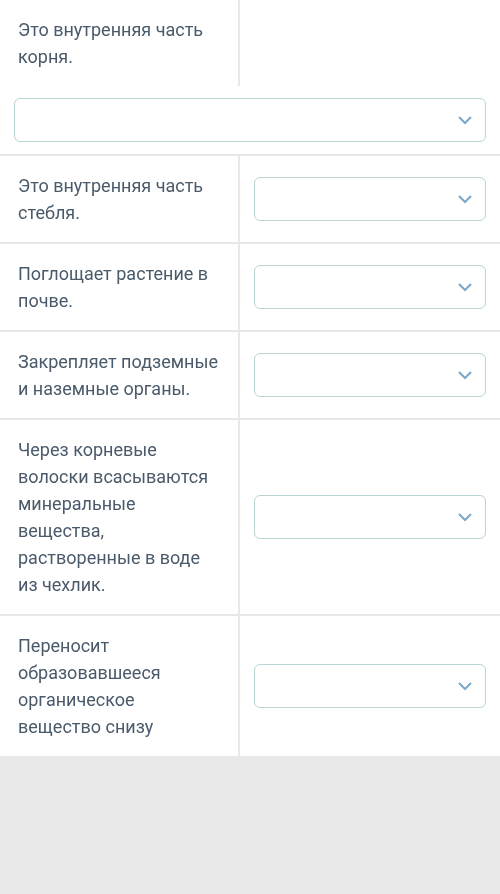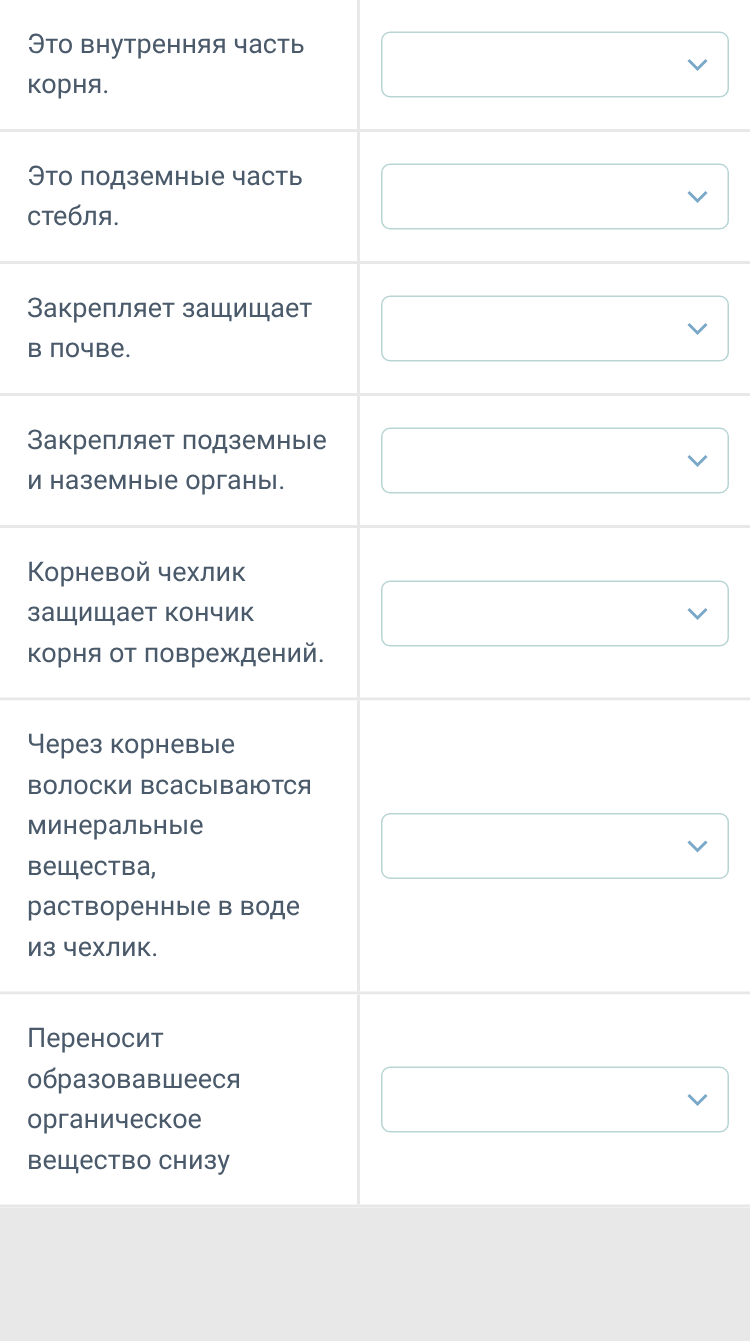--- a/index.html
+++ b/index.html
@@ -23,20 +23,21 @@
       background: white;
       border-collapse: collapse;
     }
     .row {
       display: flex;
       border-bottom: 2px solid #e8e8e8;
       background: white;
     }
     .row:first-child {
       border-top: none;
+      flex-direction: column;
     }
     .cell-left {
       flex: 1;
       padding: 16px 18px;
       color: #4a5a6a;
       font-size: 18px;
       line-height: 1.5;
       border-right: 2px solid #e8e8e8;
       min-width: 240px;
       max-width: 240px;
@@ -91,36 +92,36 @@
             <svg viewBox="0 0 14 10">
                 <polyline points="1,2 7,8 13,2"></polyline>
               </svg>
           </span>
         </div>
       </div>
     </div>
 
     <div class="row">
       <div class="cell-left">
-        <span>Это подземные часть стебля.</span>
+        <span>Это внутренняя часть стебля.</span>
       </div>
       <div class="cell-right">
         <div class="dropdown">
           <span class="dropdown-chevron">
             <svg viewBox="0 0 14 10">
                 <polyline points="1,2 7,8 13,2"></polyline>
               </svg>
           </span>
         </div>
       </div>
     </div>
 
     <div class="row">
       <div class="cell-left">
-        <span>Закрепляет защищает в почве.</span>
+        <span>Поглощает растение в почве.</span>
       </div>
       <div class="cell-right">
         <div class="dropdown">
           <span class="dropdown-chevron">
             <svg viewBox="0 0 14 10">
                 <polyline points="1,2 7,8 13,2"></polyline>
               </svg>
           </span>
         </div>
       </div>
@@ -135,34 +136,20 @@
           <span class="dropdown-chevron">
             <svg viewBox="0 0 14 10">
                 <polyline points="1,2 7,8 13,2"></polyline>
               </svg>
           </span>
         </div>
       </div>
     </div>
 
 
-    <div class="row">
-      <div class="cell-left">
-        <span>Корневой чехлик защищает кончик корня от повреждений.</span>
-      </div>
-      <div class="cell-right">
-        <div class="dropdown">
-          <span class="dropdown-chevron">
-            <svg viewBox="0 0 14 10">
-                <polyline points="1,2 7,8 13,2"></polyline>
-              </svg>
-          </span>
-        </div>
-      </div>
-    </div>
 
     <div class="row">
       <div class="cell-left">
         <span>Через корневые волоски всасываются минеральные вещества, растворенные в воде из чехлик.</span>
       </div>
       <div class="cell-right">
         <div class="dropdown">
           <span class="dropdown-chevron">
             <svg viewBox="0 0 14 10">
                 <polyline points="1,2 7,8 13,2"></polyline>

